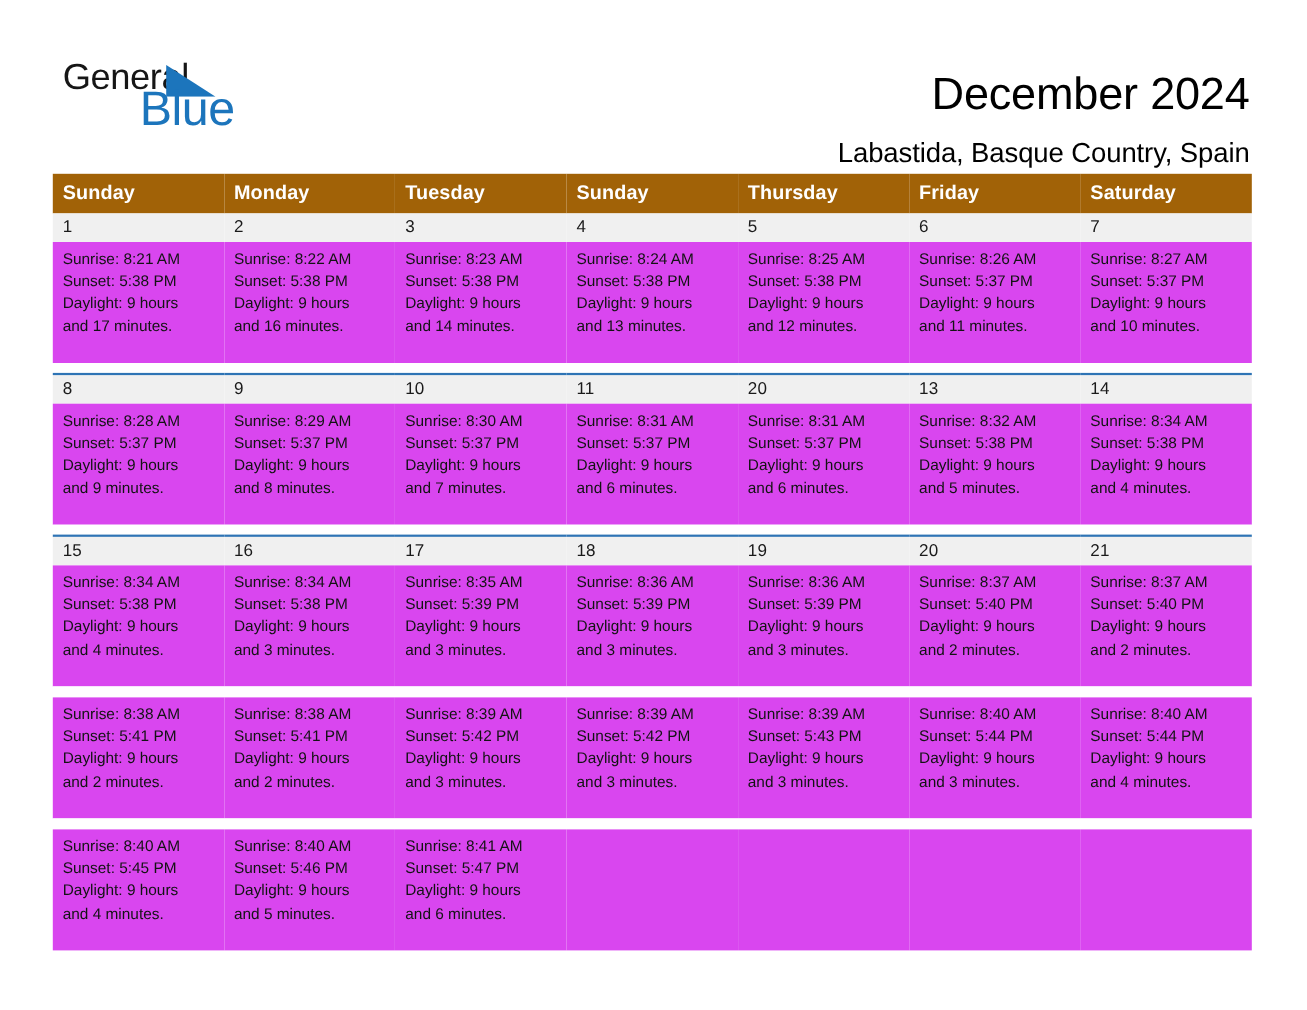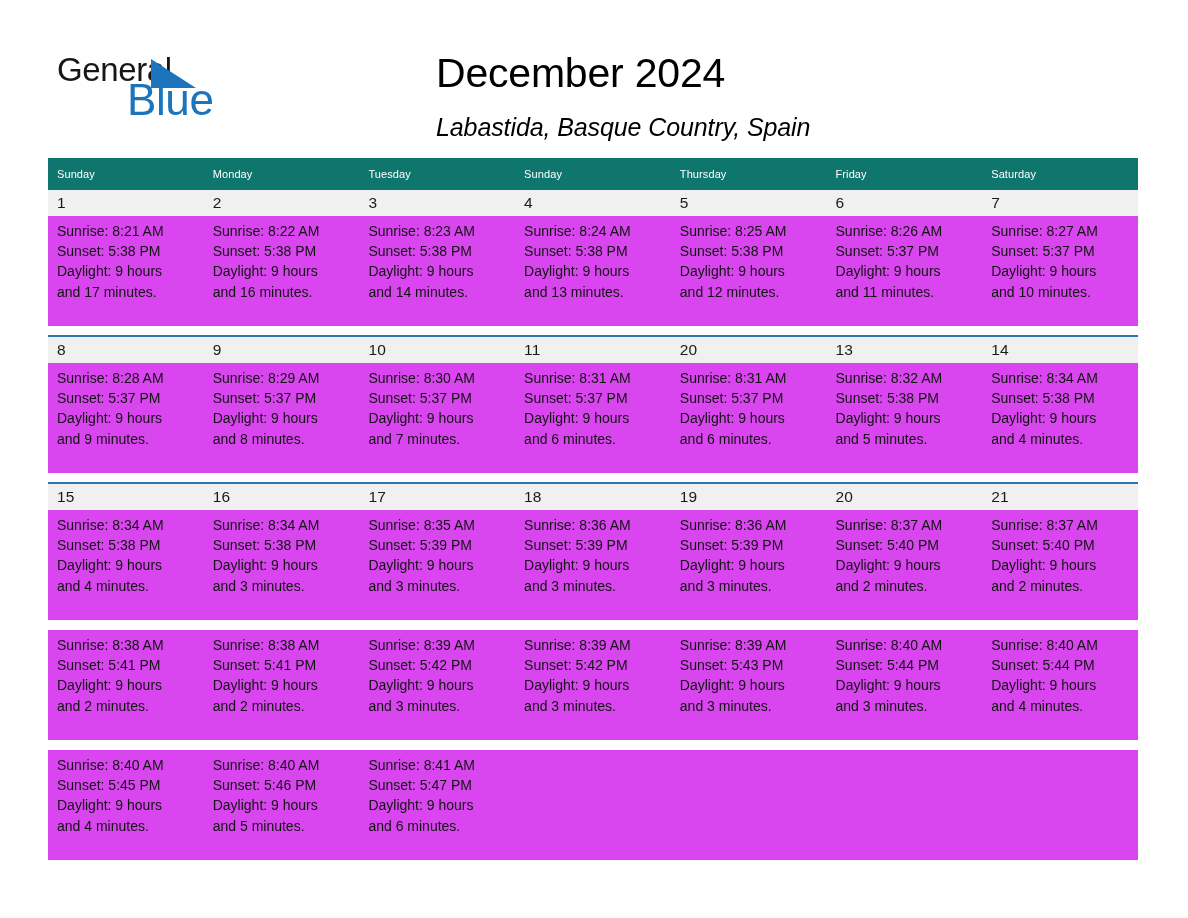--- a/index.html
+++ b/index.html
@@ -50,59 +50,59 @@
   .logo-blue {
     position: absolute;
     left: 70px; top: 30px;
     font-size: 44px;
     letter-spacing: -0.4px;
     color: #1C75BC;
     line-height: 36px;
   }
   .title-block {
     position: absolute;
-    right: 52px; top: 48px;
+    right: 52px; top: 60px;
+    text-align: right;
     width: 700px;
   }
   .cal-title {
     font-size: 41px;
     line-height: 50px;
     color: #000;
     font-weight: normal;
     margin: 0;
     letter-spacing: -0.2px;
   }
   .cal-subtitle {
     font-size: 25px;
     line-height: 34px;
     color: #000;
     margin: 12px 0 0 0;
     font-weight: normal;
     letter-spacing: -0.1px;
-    font-style: italic;
   }
 
   
   .cal-wrap {
     position: absolute;
     left: 48px; top: 158px;
     width: 1090px;
   }
   table.cal {
     width: 1090px;
     border-collapse: collapse;
     table-layout: fixed;
   }
   table.cal col { width: 155.7px; }
 
   thead th {
-    background: #0f766e;
+    background: #a16207;
     color: #fff;
-    font-size: 11px;
-    font-weight: normal;
+    font-size: 18px;
+    font-weight: bold;
     text-align: left;
     padding: 7px 0 8px 9px;
     height: 32px;
     vertical-align: middle;
     letter-spacing: 0.1px;
   }
 
   tr.daynum-row td {
     background: #F0F0F0;
     font-size: 15.5px;

